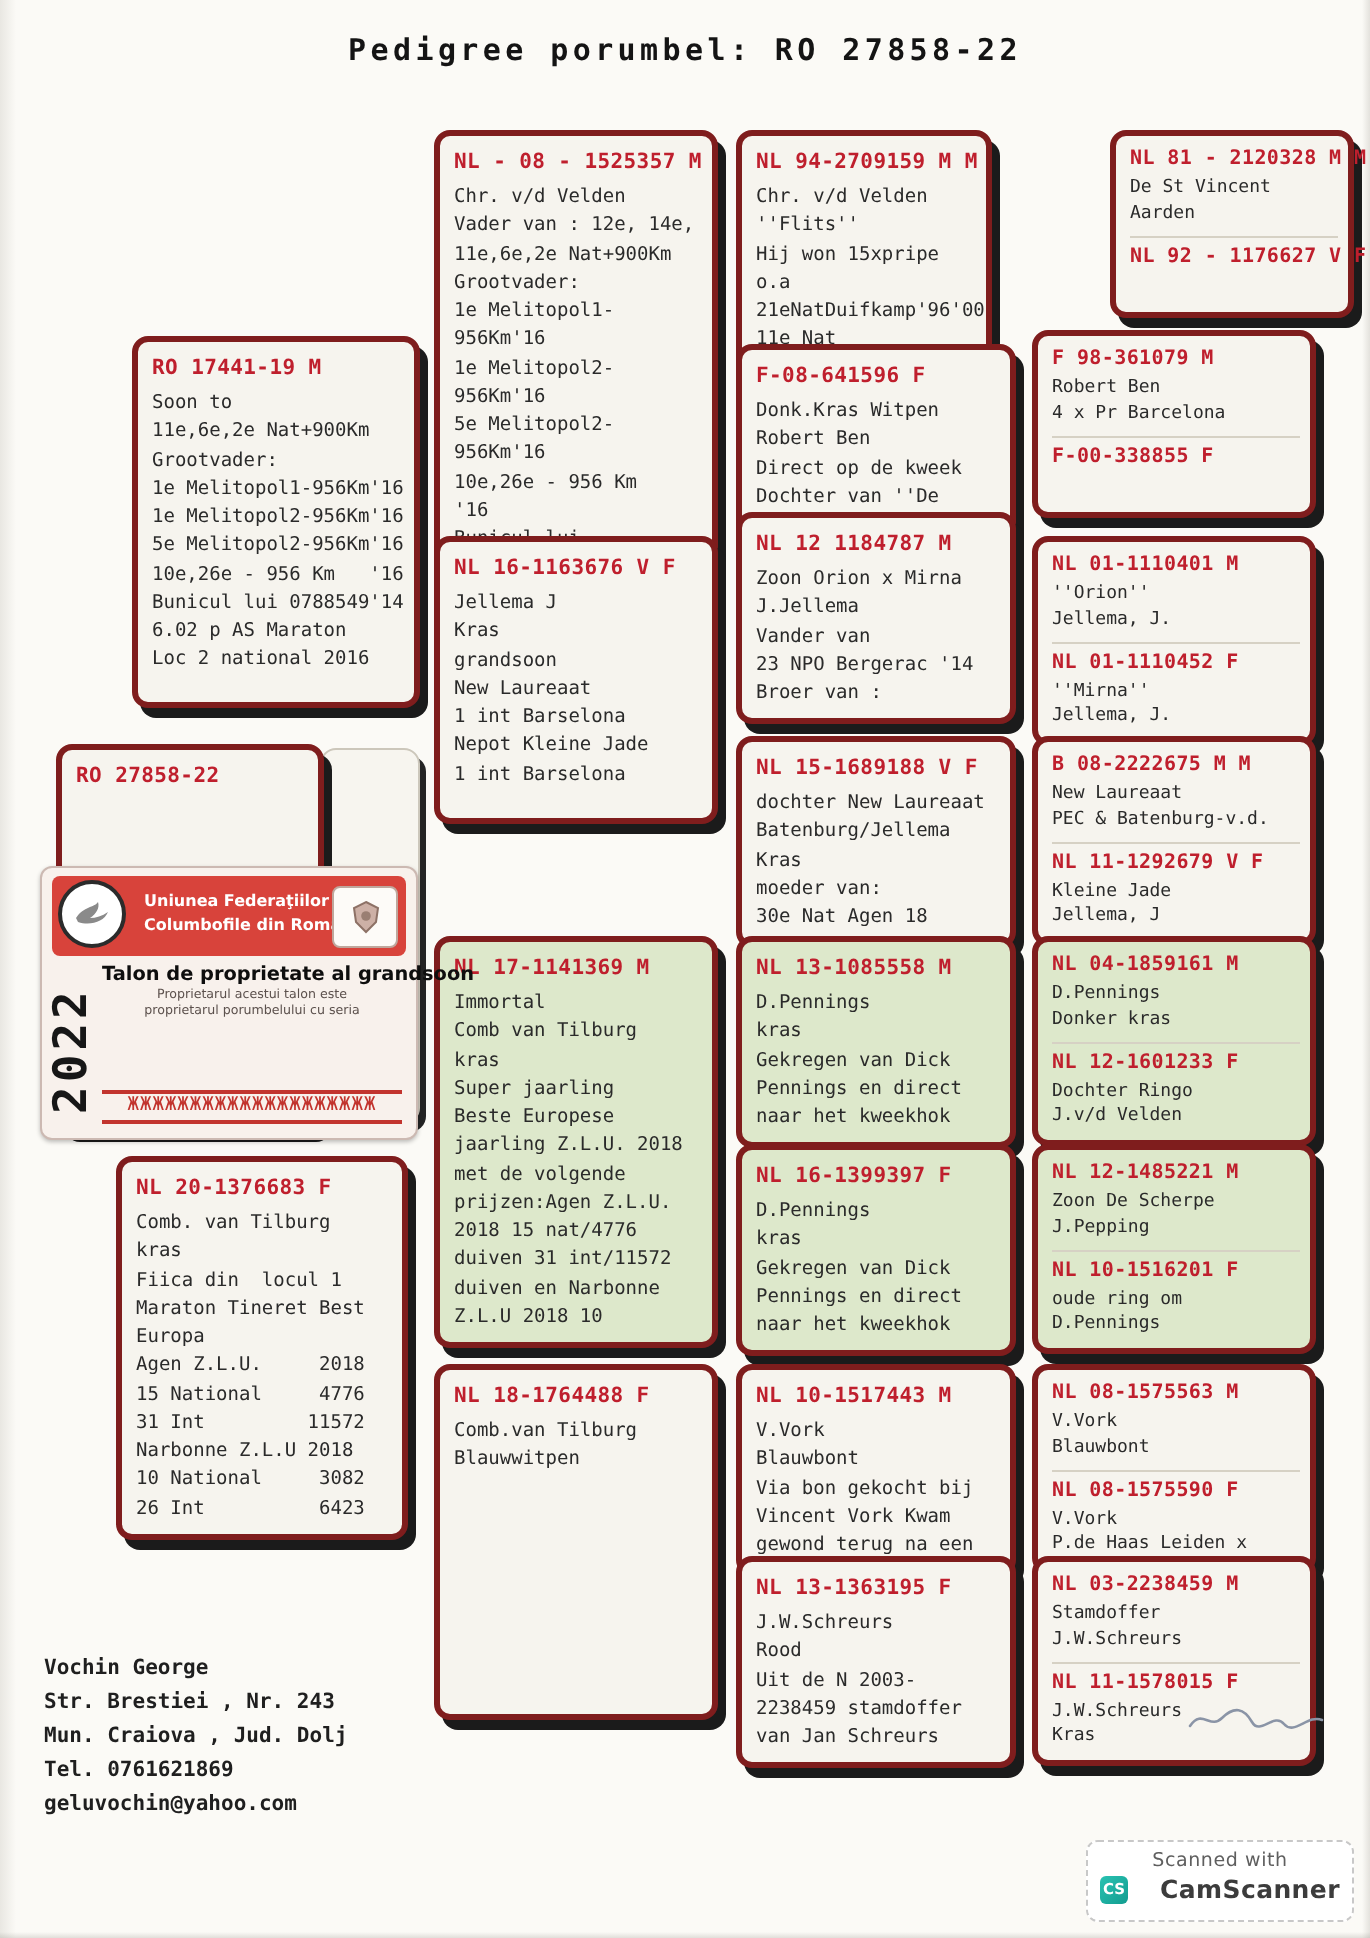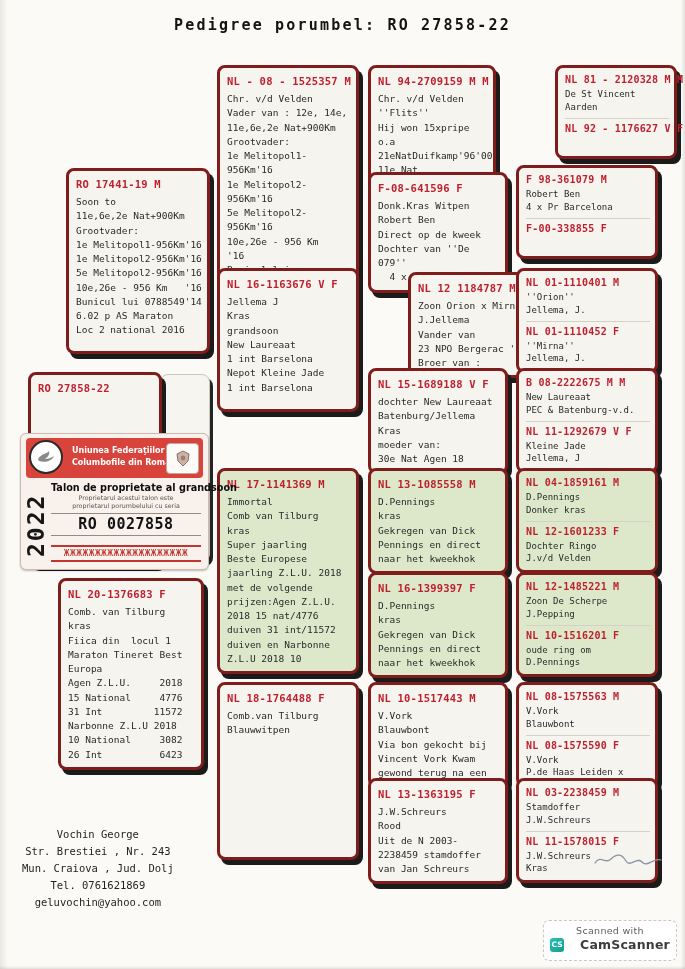--- a/index.html
+++ b/index.html
@@ -42,21 +42,21 @@
     box-shadow:3px 4px 0 0 #242424;z-index:0;}
   #b-nl20{left:58px;top:578px;width:146px;min-height:180px;}
   
   #b-nl08{left:217px;top:65px;width:142px;min-height:188px;}
   #b-nl16a{left:217px;top:268px;width:142px;min-height:144px;}
   #b-nl17{left:217px;top:468px;width:142px;min-height:204px;}
   #b-nl18{left:217px;top:682px;width:142px;min-height:178px;}
   
   #b-nl94{left:368px;top:65px;width:128px;min-height:100px;}
   #b-f08{left:368px;top:172px;width:140px;min-height:88px;}
-  #b-nl12{left:368px;top:272px;width:140px;min-height:92px;margin-left:40px;}
+  #b-nl12{left:368px;top:256px;width:140px;min-height:92px;}
   #b-nl15{left:368px;top:368px;width:140px;min-height:94px;}
   #b-nl13a{left:368px;top:468px;width:140px;min-height:98px;}
   #b-nl16b{left:368px;top:572px;width:140px;min-height:100px;}
   #b-nl10{left:368px;top:682px;width:140px;min-height:94px;}
   #b-nl13b{left:368px;top:778px;width:140px;min-height:88px;}
   
   #b-c4r1{left:516px;top:65px;width:122px;min-height:94px;margin-left:39px;}
   #b-c4r2{left:516px;top:165px;width:142px;min-height:94px;}
   #b-c4r3{left:516px;top:268px;width:142px;min-height:94px;}
   #b-c4r4{left:516px;top:368px;width:142px;min-height:94px;}
@@ -113,23 +113,22 @@
   }
   .talon-pattern{
     position:absolute;left:30px;right:7px;bottom:7px;height:13px;line-height:12px;
     border-top:2px solid #c2342e;border-bottom:2px solid #c2342e;
     color:#c2342e;font-size:9.5px;letter-spacing:0.5px;
     overflow:hidden;white-space:nowrap;text-align:center;
   }
   
   #owner{
     position:absolute;left:22px;top:826px;
-    font-size:10.5px;font-weight:normal;line-height:1.62;color:#1f1f1f;
+    font-size:10.5px;font-weight:bold;line-height:1.62;color:#1f1f1f;
     white-space:pre-wrap;
-    text-align:center;
   }
   
   #signature{position:absolute;left:592px;top:851px;z-index:4;}
   #site-url{
     position:absolute;left:598px;top:869px;
     font-family:"DejaVu Sans", sans-serif;font-style:italic;
     font-size:6.5px;color:#4d4d4d;font-weight:bold;
   }
   
   #cam-badge{
@@ -199,21 +198,20 @@
       </svg>
     </div>
   </div>
   <div class="talon-year">2022</div>
   <div class="talon-main">
     <div class="talon-title">Talon de proprietate al grandsoon</div>
     <div class="talon-sub">
       <div>Proprietarul acestui talon este</div>
       <div>proprietarul porumbelului cu seria</div>
     </div>
-    <div class="talon-ring">RO 0027858</div>
   </div>
   <div class="talon-pattern">ЖЖЖЖЖЖЖЖЖЖЖЖЖЖЖЖЖЖЖЖ</div>
 </div>
 
 <div class="box" id="b-nl20">
   <div class="bh">NL 20-1376683 F</div>
   <div class="bb">Comb. van Tilburg
 kras
 Fiica din  locul 1
 Maraton Tineret Best

